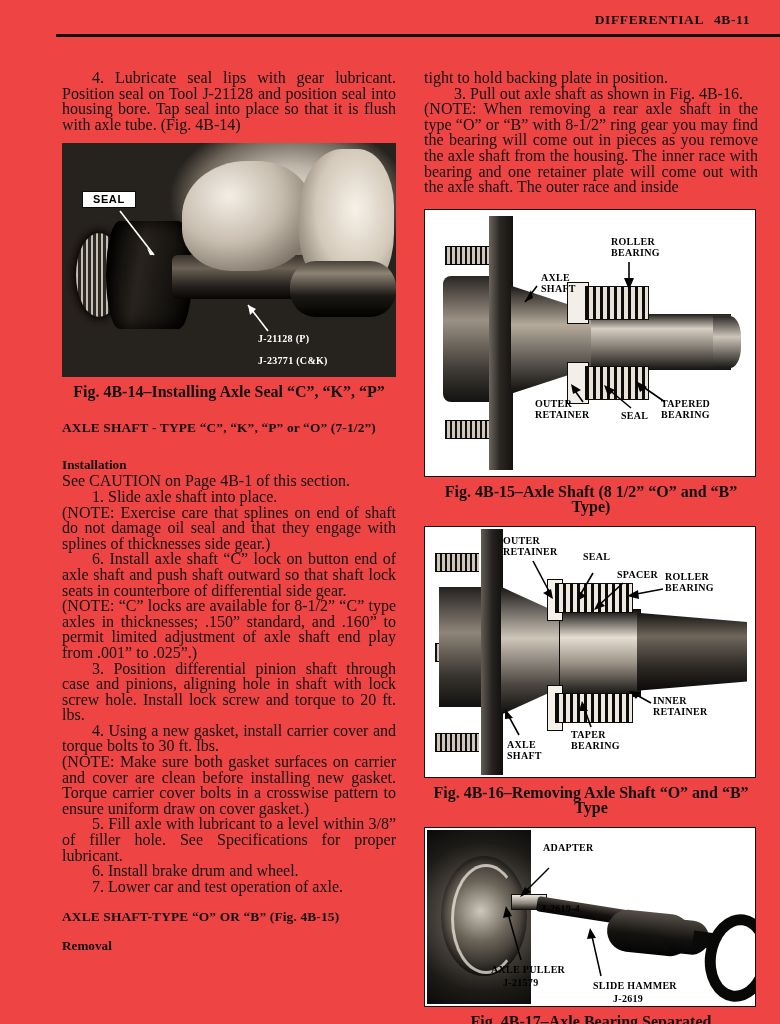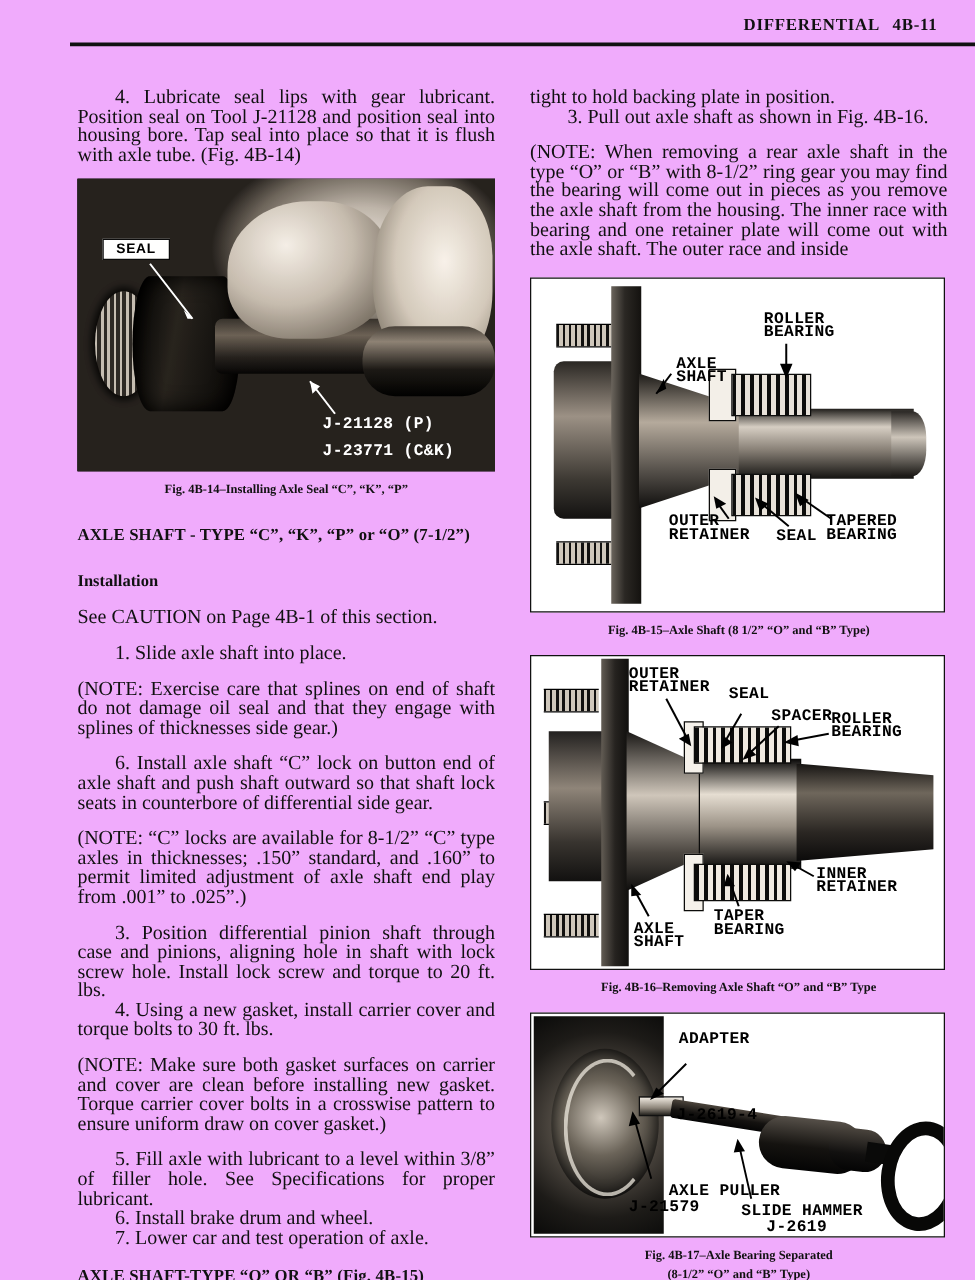--- a/index.html
+++ b/index.html
@@ -12,21 +12,21 @@
     height: 1024px;
     overflow: hidden;
     font-family: "Liberation Serif", "DejaVu Serif", serif;
     color: #111111;
     position: relative;
   }
   .page {
     position: relative;
     width: 780px;
     height: 1024px;
-    background: #f0abfc;
+    background: #ef4444;
   }
 
   
   .runhead {
     position: absolute;
     top: 12px;
     right: 30px;
     font-family: "Liberation Serif", serif;
     font-weight: bold;
     font-size: 13.5px;
@@ -54,56 +54,56 @@
 
   p.body {
     margin: 0 0 0 0;
     font-size: 16px;
     line-height: 15.6px;
     text-align: justify;
     text-justify: inter-word;
     hyphens: none;
   }
   p.body.indent { text-indent: 30px; }
-  p.gap { margin-top: 13px; }
+  p.gap { }
 
   h3.sec {
     margin: 0;
     font-size: 13.4px;
     font-weight: bold;
     letter-spacing: 0.15px;
   }
   h4.sub {
     margin: 0;
     font-size: 13.2px;
     font-weight: bold;
   }
 
   .caption {
-    font-size: 10px;
+    font-size: 16px;
     font-weight: bold;
     text-align: center;
     line-height: 15px;
     margin: 7px 0 0 0;
   }
 
   
   .figbox {
     position: relative;
     border: 1.6px solid #111;
     background: #ffffff;
     overflow: hidden;
   }
   .figbox.photo { border: none; }
 
   .fig-label {
     position: absolute;
-    font-family: Liberation Mono, monospace;
+    font-family: Liberation Serif, serif;
     font-weight: bold;
-    font-size: 13px;
+    font-size: 10px;
     line-height: 11.4px;
     letter-spacing: 0.3px;
     color: #000;
     white-space: pre;
   }
   .fig-label.w {
     color: #ffffff;
   }
 
   
@@ -558,21 +558,21 @@
         <div class="shoe"></div>
         <div class="adapter"></div>
         <div class="rod"></div>
         <div class="weight"></div>
         <div class="weight2"></div>
         <div class="neck"></div>
         <div class="handle"></div>
 
         <div class="fig-label" style="left:118px; top:14px;">ADAPTER</div>
         <div class="fig-label" style="left:116px; top:27px;margin-top:48px;">J-2619-4</div>
-        <div class="fig-label" style="left:66px; top:136px;margin-left:44px;">AXLE PULLER</div>
+        <div class="fig-label" style="left:66px; top:136px;">AXLE PULLER</div>
         <div class="fig-label" style="left:78px; top:149px;">J-21579</div>
         <div class="fig-label" style="left:168px; top:152px;">SLIDE HAMMER</div>
         <div class="fig-label" style="left:188px; top:165px;">J-2619</div>
 
         <svg class="overlay" viewBox="0 0 330 178">
           <line x1="124" y1="40" x2="98" y2="66" stroke="#000" stroke-width="1.5"></line>
           <polygon points="95,69 100,59 106,64" fill="#000"></polygon>
           <line x1="96" y1="132" x2="82" y2="82" stroke="#000" stroke-width="1.5"></line>
           <polygon points="81,78 87,88 78,90" fill="#000"></polygon>
           <line x1="176" y1="148" x2="166" y2="104" stroke="#000" stroke-width="1.5"></line>

